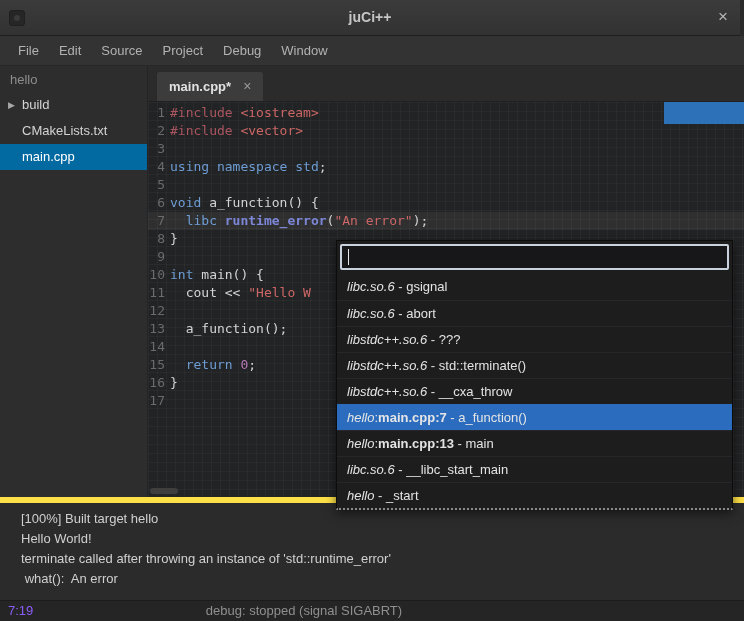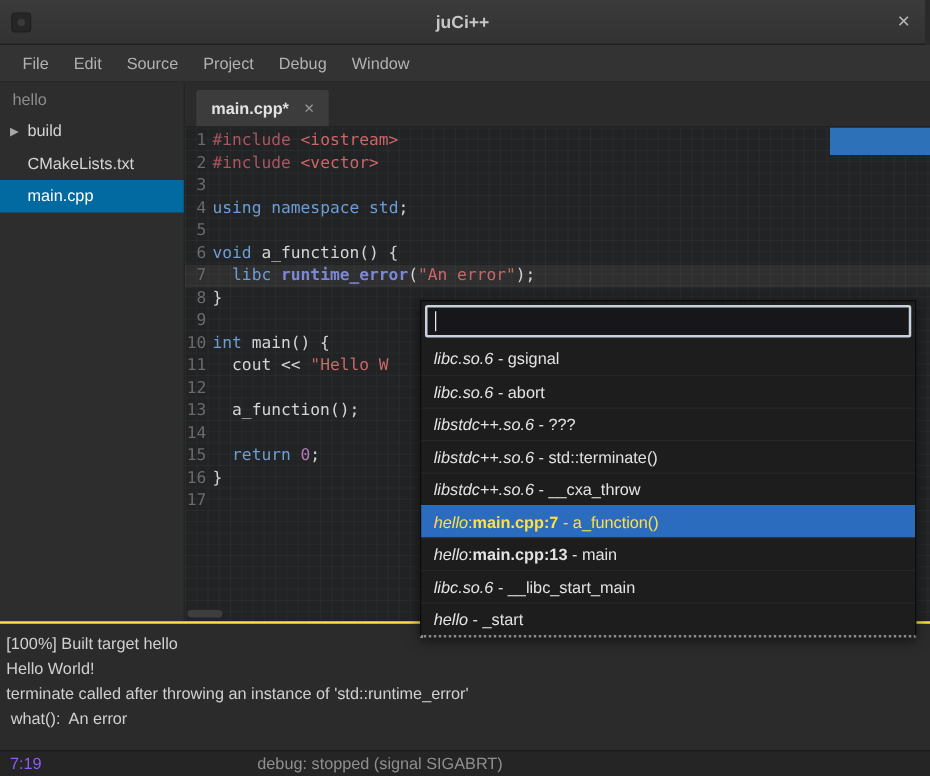--- a/index.html
+++ b/index.html
@@ -116,29 +116,29 @@
     position:relative; margin-bottom:4px;
   }
   .caret {
     position:absolute; left:6px; top:3px; width:1px; height:16px; background:#e8e8e8;
   }
   .popup-item {
     height:26px; line-height:26px; padding:0 10px;
     color:#e3e3e3; font-size:13px; white-space:nowrap; overflow:hidden;
   }
   .popup-item + .popup-item { border-top:1px solid #272729; }
-  .popup-item.selected { background:#2b6cbe; color:#fde047; border-top-color:#2b6cbe; }
+  .popup-item.selected { background:#2b6cbe; color:#e5e5e5; border-top-color:#2b6cbe; }
   .popup-item .it { font-style:italic; }
   .popup-item .bd { font-weight:bold; }
 
   
   .output {
     position:absolute; left:0; top:497px; width:744px; height:103px;
-    background:#2b2b2b; border-top:2px solid #fde047;
-    padding:6px 4px 0 5px;
+    background:#2b2b2b; border-top:6px solid #fde047;
+    padding:6px 4px 0 21px;
   }
   .out-line {
     color:#d0d0d0; font-size:13px; line-height:20px; white-space:pre-wrap;
   }
 
   
   .statusbar {
     position:absolute; left:0; top:600px; width:744px; height:21px;
     background:#252525; border-top:1px solid #1b1b1b;
   }

